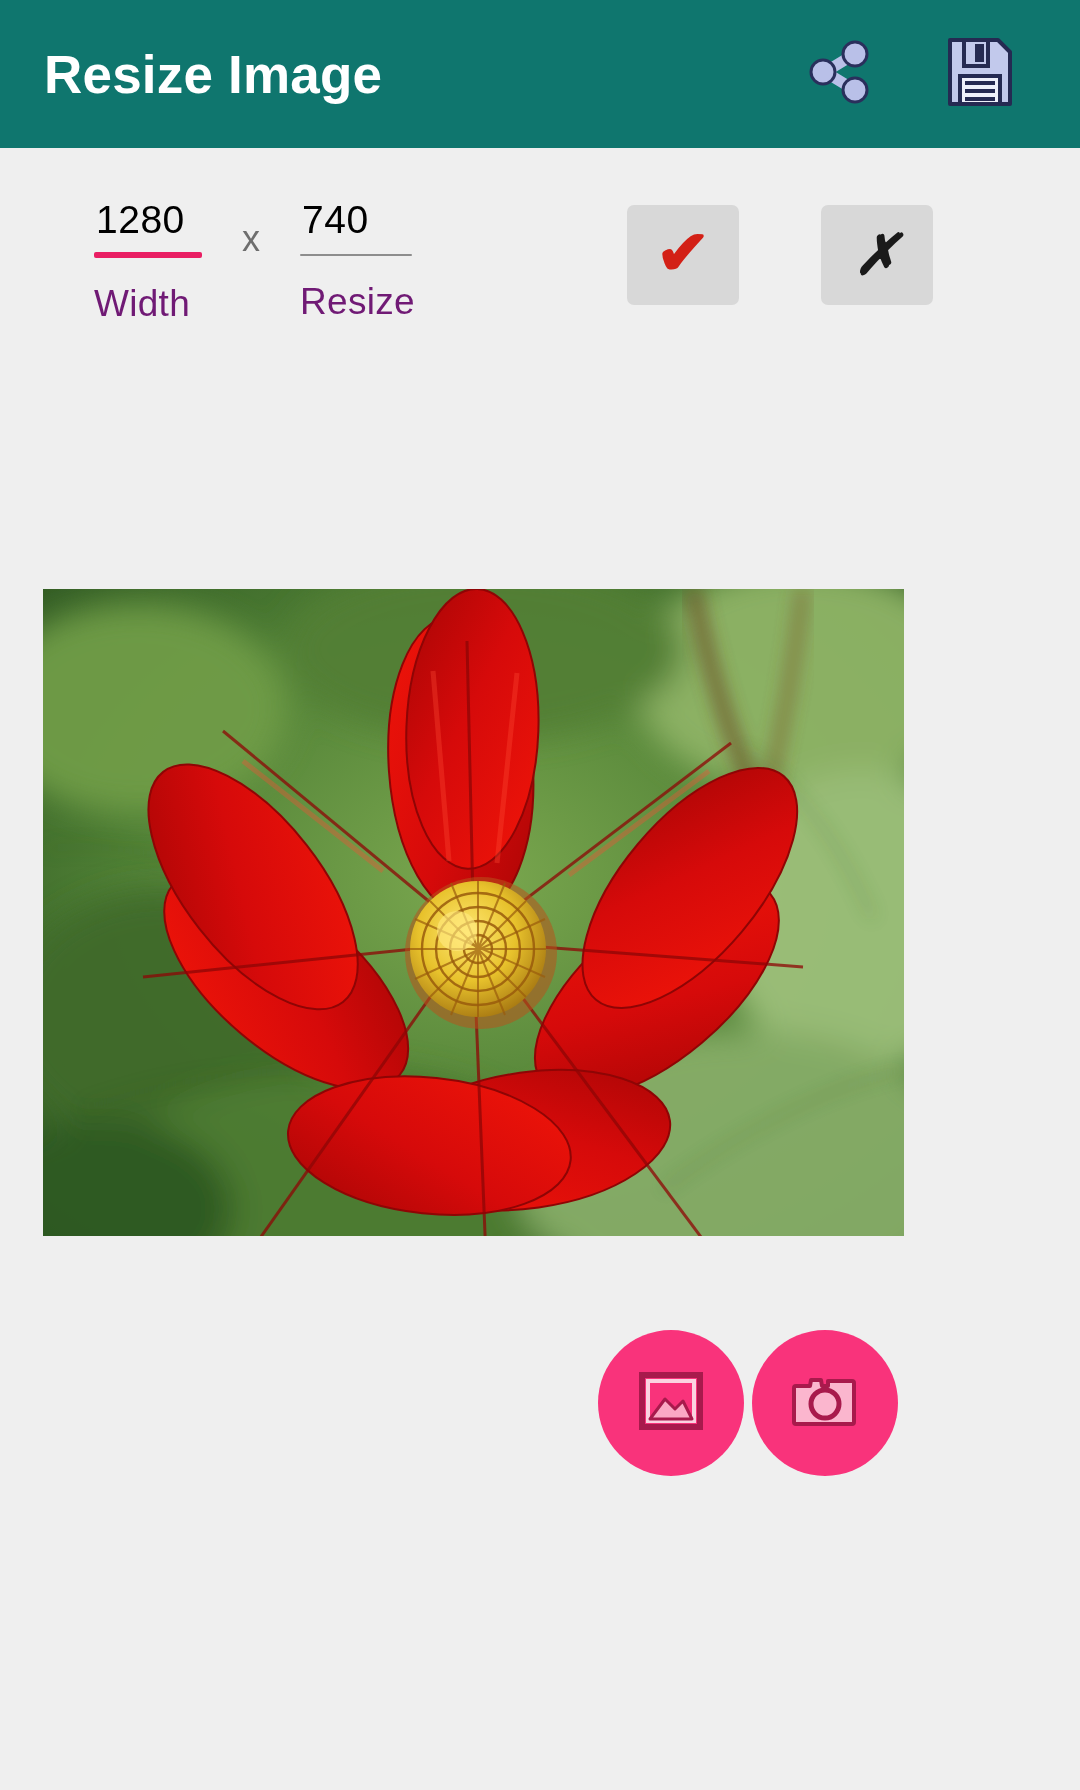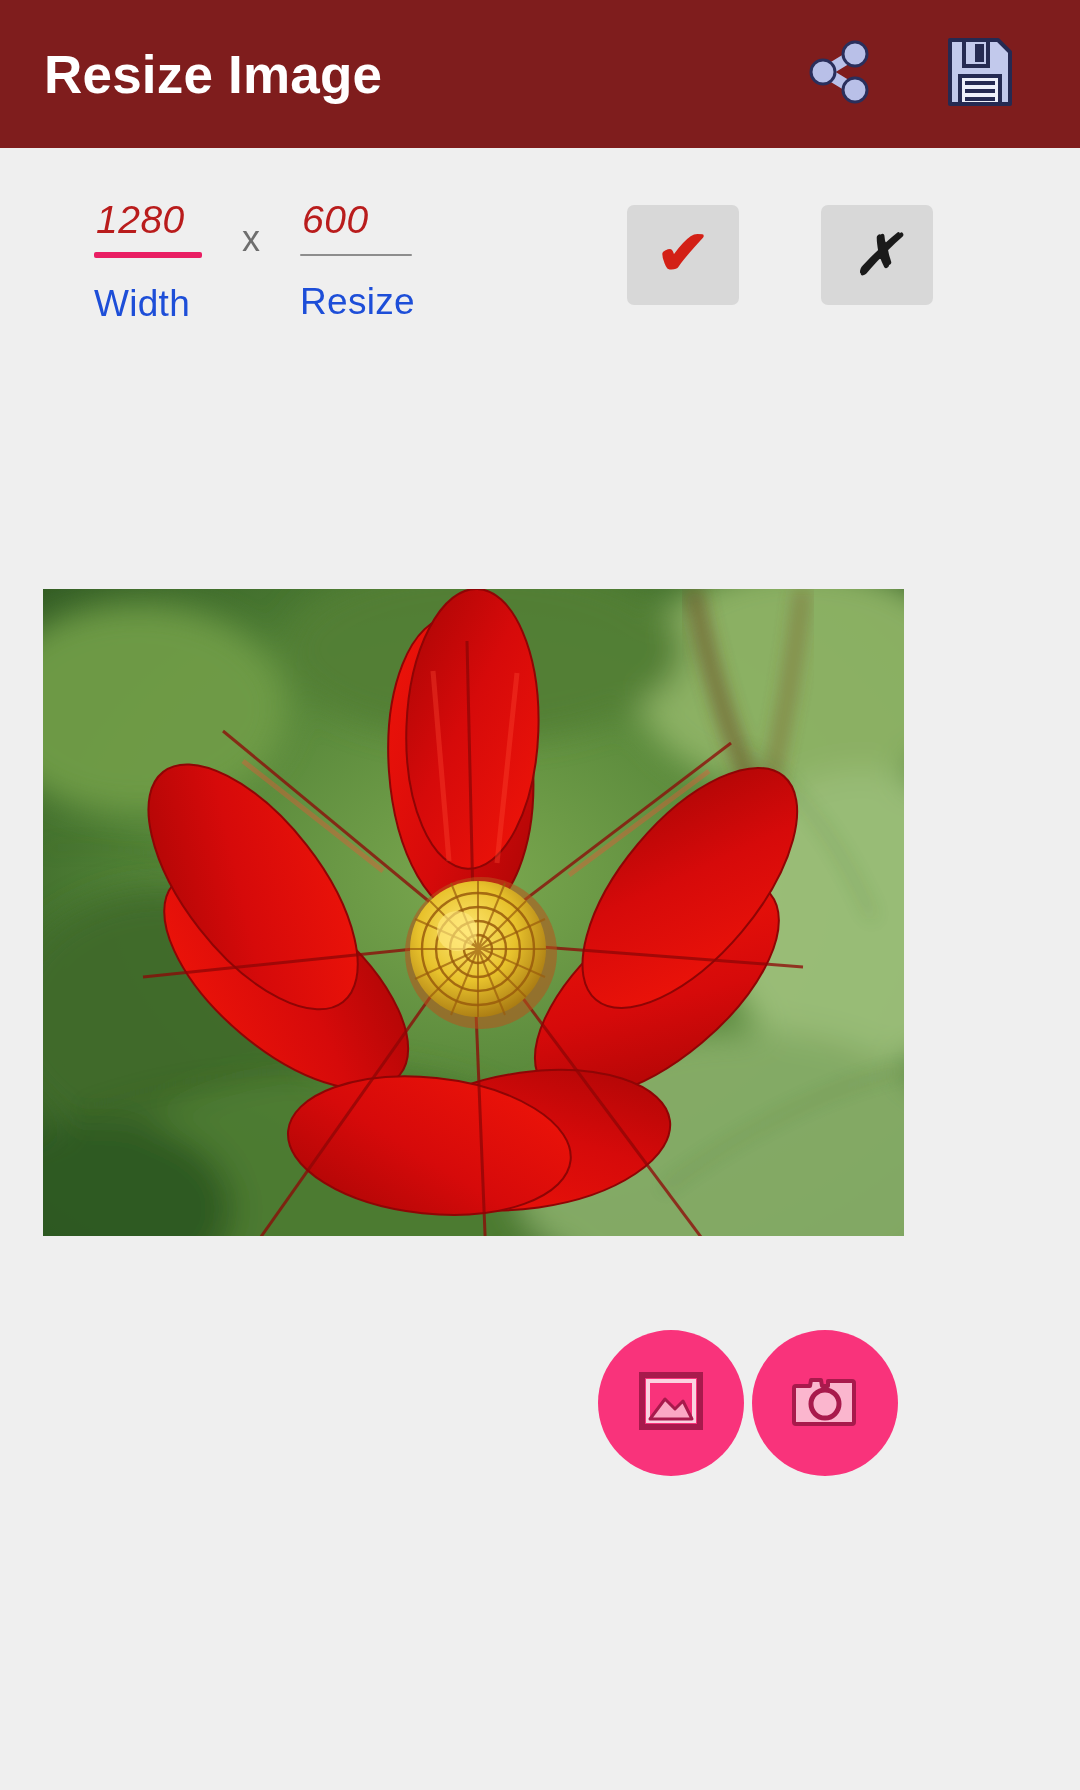--- a/index.html
+++ b/index.html
@@ -14,21 +14,21 @@
     overflow: hidden;
     position: relative;
   }
 
   
   .appbar {
     position: absolute;
     top: 0; left: 0;
     width: 1080px;
     height: 148px;
-    background: #7f1d1d;
+    background: #0f766e;
     display: flex;
     align-items: center;
     box-sizing: border-box;
     padding: 0 36px 0 44px;
   }
   .appbar-title {
     color: #ffffff;
     font-size: 53px;
     font-weight: bold;
     letter-spacing: 0.2px;
@@ -70,39 +70,38 @@
   }
   .field {
     position: absolute;
     text-align: left;
   }
   .field-width { left: 94px; top: 0; width: 215px; }
   .field-height { left: 300px; top: 0; width: 215px; }
 
   .field-value {
     font-size: 39px;
-    color: #b91c1c;
+    color: #000000;
     line-height: 48px;
     height: 52px;
     padding-left: 2px;
     letter-spacing: 0.5px;
-    font-style: italic;
   }
   .field-rule {
     height: 5px;
     width: 108px;
     margin-top: 4px;
     border-radius: 2px;
   }
   .field-rule.accent { background: #e91e63; height: 6px; }
   .field-rule.plain  { background: #8d8d8d; height: 2px; width: 112px; margin-top: 6px; }
 
   .field-label {
     font-size: 37px;
-    color: #1d4ed8;
+    color: #701a75;
     margin-top: 24px;
     line-height: 44px;
     letter-spacing: 0.3px;
   }
 
   .x-sep {
     position: absolute;
     left: 242px;
     top: 22px;
     font-size: 36px;
@@ -217,21 +216,21 @@
 
   <div class="field field-width">
     <div class="field-value">1280</div>
     <div class="field-rule accent"></div>
     <div class="field-label">Width</div>
   </div>
 
   <div class="x-sep">x</div>
 
   <div class="field field-height">
-    <div class="field-value">600</div>
+    <div class="field-value">740</div>
     <div class="field-rule plain"></div>
     <div class="field-label">Resize</div>
   </div>
 
   <div class="action-buttons">
     <div class="sq-btn">
       <span class="glyph-check">✔</span>
     </div>
     <div class="sq-btn">
       <span class="glyph-x">✗</span>

